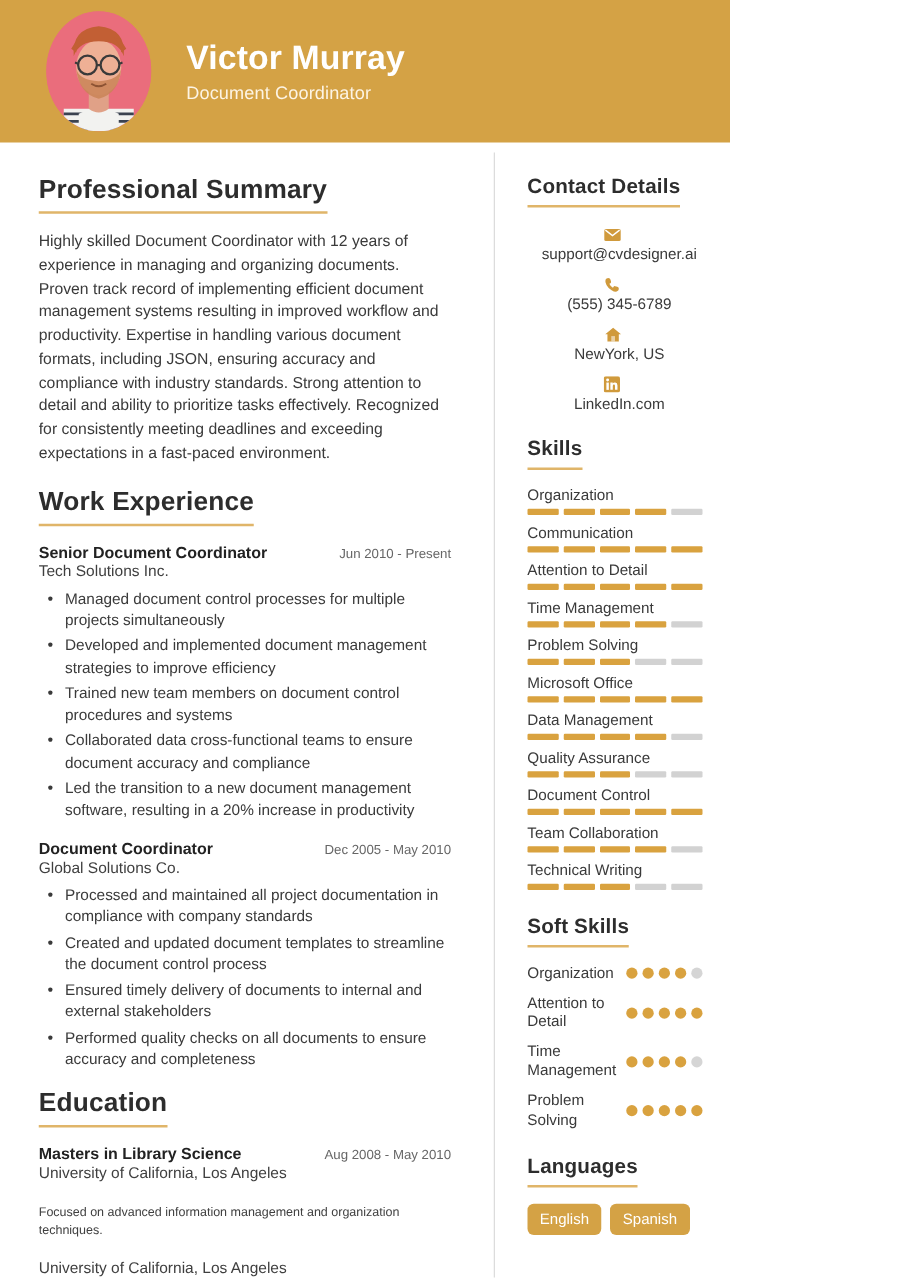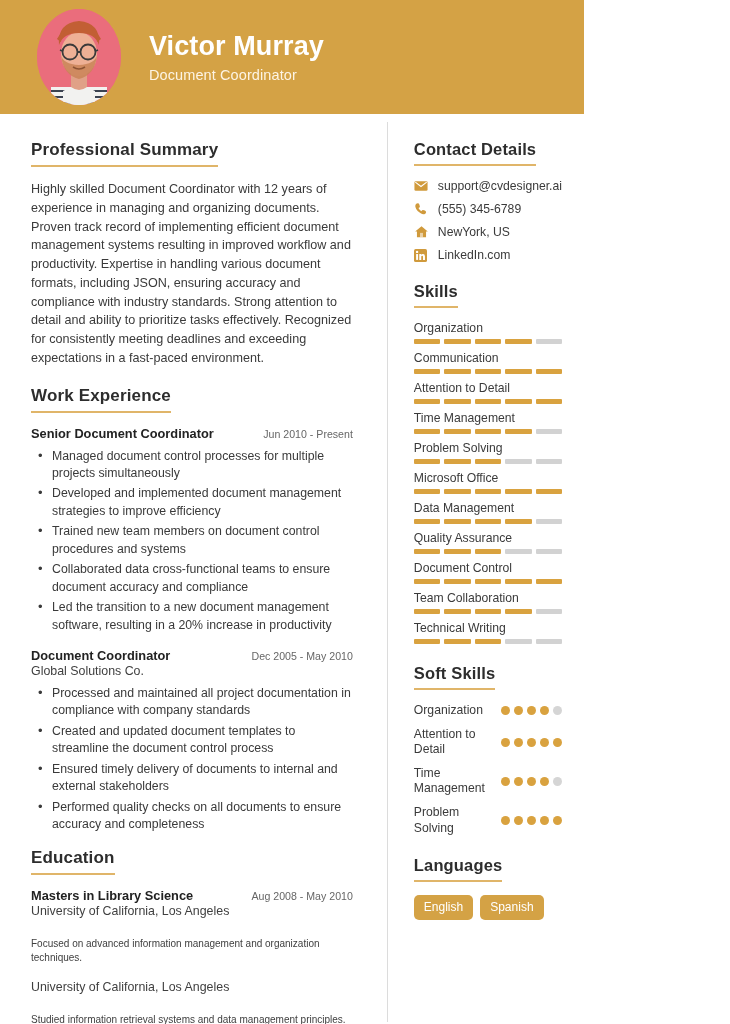--- a/index.html
+++ b/index.html
@@ -78,21 +78,21 @@
   }
 
   .col-right {
     flex: 1;
     padding: 26px 22px 0 26px;
   }
 
   
   .sec-head {
     display: inline-block;
-    font-size: 17px;
+    font-size: 21px;
     font-weight: bold;
     color: #2d2d2d;
     letter-spacing: .15px;
     padding-bottom: 5px;
     border-bottom: 2px solid #e0b569;
     margin-bottom: 13px;
   }
   .sec-head.right { font-size: 16.5px; }
 
   .section { margin-bottom: 6px; }
@@ -163,20 +163,21 @@
     margin-top: 19px;
   }
 
   
   .contact-list { margin-bottom: 4px; }
 
   .contact-row {
     display: flex;
     align-items: center;
     margin-bottom: 9px;
+    flex-direction: column;
   }
 
   .contact-ico {
     width: 17px;
     flex: 0 0 17px;
     display: flex;
     align-items: center;
     justify-content: flex-start;
     color: #d09a3c;
   }
@@ -305,20 +306,21 @@
       </div>
 
       <div class="section" style="margin-top:18px">
         <div class="sec-head">Work Experience</div>
         <div id="experience-list">
             <div class="entry">
               <div class="entry-top">
                 <div class="entry-title">Senior Document Coordinator</div>
                 <div class="entry-date">Jun 2010 - Present</div>
               </div>
+              <div class="entry-org">Tech Solutions Inc.</div>
               <ul class="bullets">
                 <li>Managed document control processes for multiple projects simultaneously</li>
                 <li>Developed and implemented document management strategies to improve efficiency</li>
                 <li>Trained new team members on document control procedures and systems</li>
                 <li>Collaborated data cross-functional teams to ensure document accuracy and compliance</li>
                 <li>Led the transition to a new document management software, resulting in a 20% increase in productivity</li>
               </ul>
             </div>
             <div class="entry">
               <div class="entry-top">

